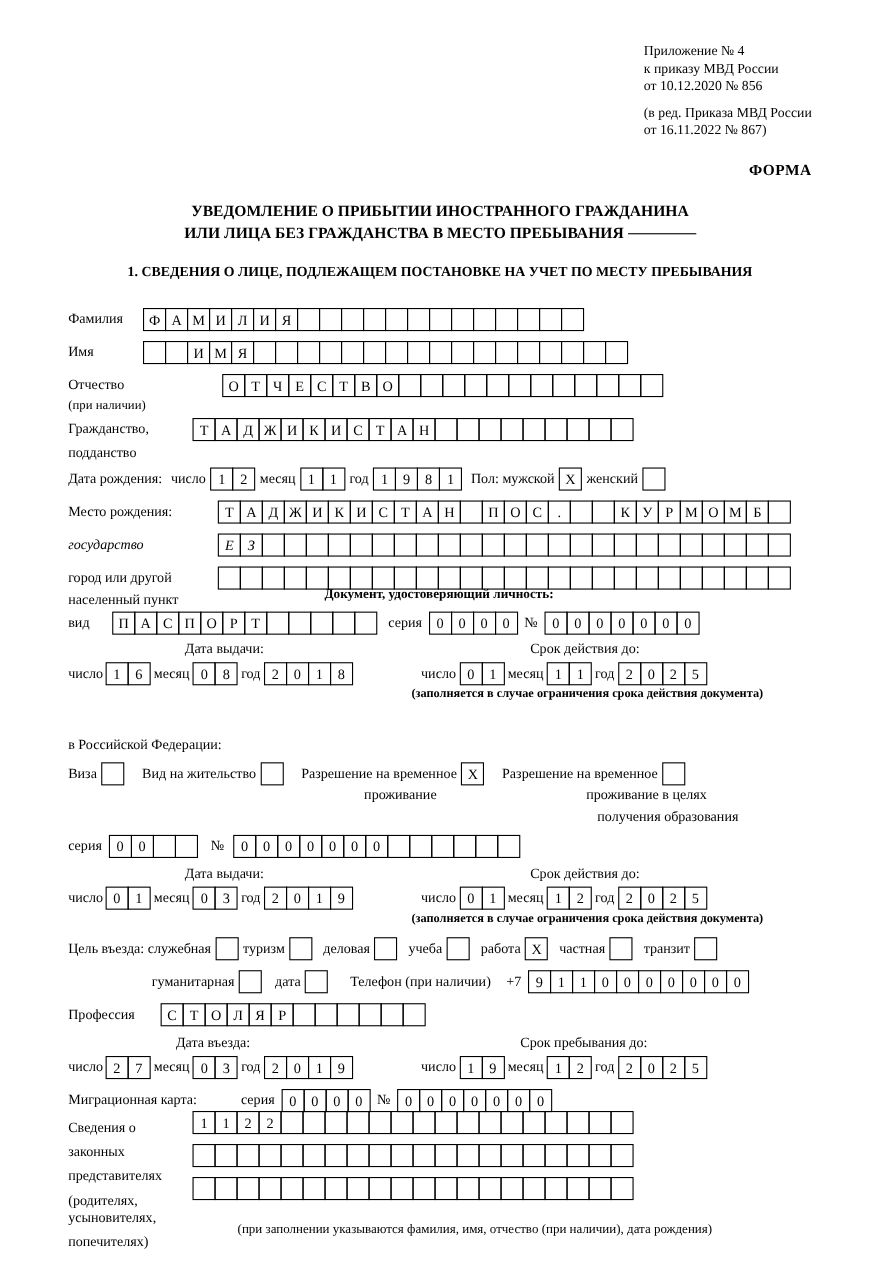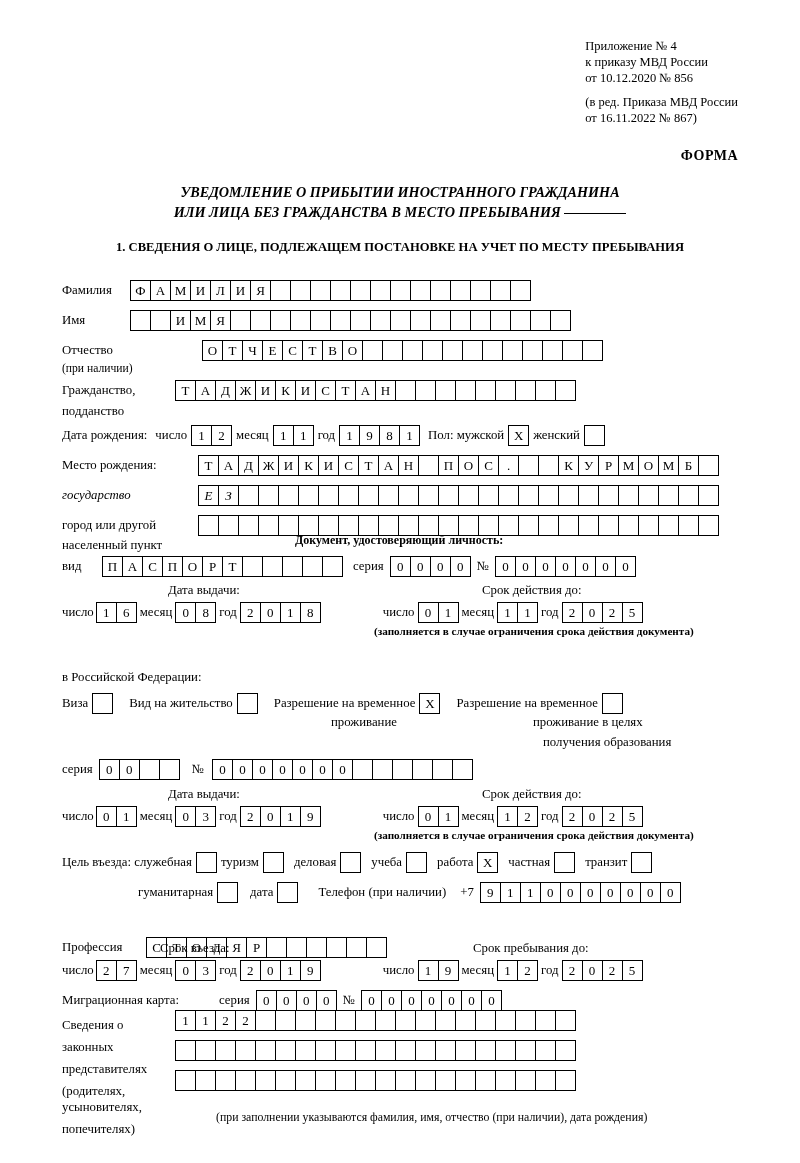--- a/index.html
+++ b/index.html
@@ -23,21 +23,21 @@
   }
   .hdr .gap { height: 8px; }
   .forma {
     position: absolute; top: 148px; right: 62px;
     font-weight: bold; font-size: 14px; letter-spacing: .5px;
   }
 
   
   .title {
     position: absolute; top: 182px; left: 0; width: 800px;
-    text-align: center; font-weight: bold; font-size: 14.2px; line-height: 20px; font-style: italic;
+    text-align: center; font-weight: bold; font-size: 14.2px; line-height: 20px;
   }
   .title .line2 { white-space: nowrap; }
   .uline { display: inline-block; width: 62px; border-bottom: 1.2px solid #000; vertical-align: 3px; }
   .sect1 {
     position: absolute; top: 240px; left: 0; width: 800px;
     text-align: center; font-weight: bold; font-size: 12.6px;
   }
 
   
   .row { position: absolute; display: flex; align-items: center; white-space: nowrap; font-size: 12.8px; }
@@ -536,40 +536,40 @@
         <span class="bx">0</span>
         <span class="bx">0</span>
         <span class="bx">0</span>
         <span class="bx">0</span>
         <span class="bx">0</span>
         <span class="bx">0</span>
         <span class="bx">0</span>
       </span>
   </div>
 
-  <div class="row" style="top:912px; left:62px;margin-top:25px;">
+  <div class="row" style="top:912px; left:62px;">
     <span class="lbl lblw" style="width:84px;">Профессия</span>
     <span class="boxes">
         <span class="bx">С</span>
         <span class="bx">Т</span>
         <span class="bx">О</span>
         <span class="bx">Л</span>
         <span class="bx">Я</span>
         <span class="bx">Р</span>
         <span class="bx"></span>
         <span class="bx"></span>
         <span class="bx"></span>
         <span class="bx"></span>
         <span class="bx"></span>
         <span class="bx"></span>
       </span>
   </div>
 
   <div class="row" style="top:941px; left:160px;">
-    <span class="lbl">Срок въезда:</span>
+    <span class="lbl">Дата въезда:</span>
   </div>
   <div class="row" style="top:941px; left:473px;">
     <span class="lbl">Срок пребывания до:</span>
   </div>
   <div class="row" style="top:960px; left:62px;">
     <span class="lbl" style="margin-right:2px;">число</span>
     <span class="boxes">
         <span class="bx">2</span>
         <span class="bx">7</span>
       </span>

